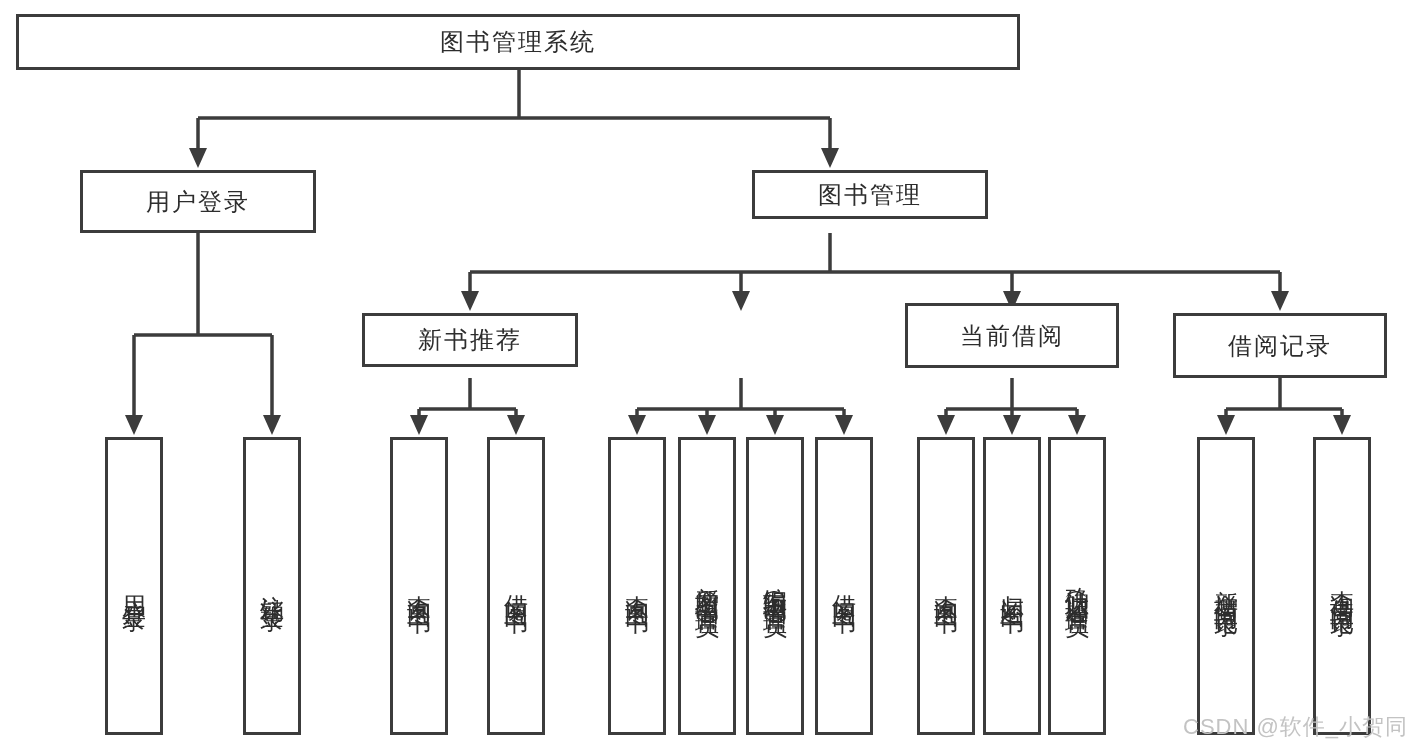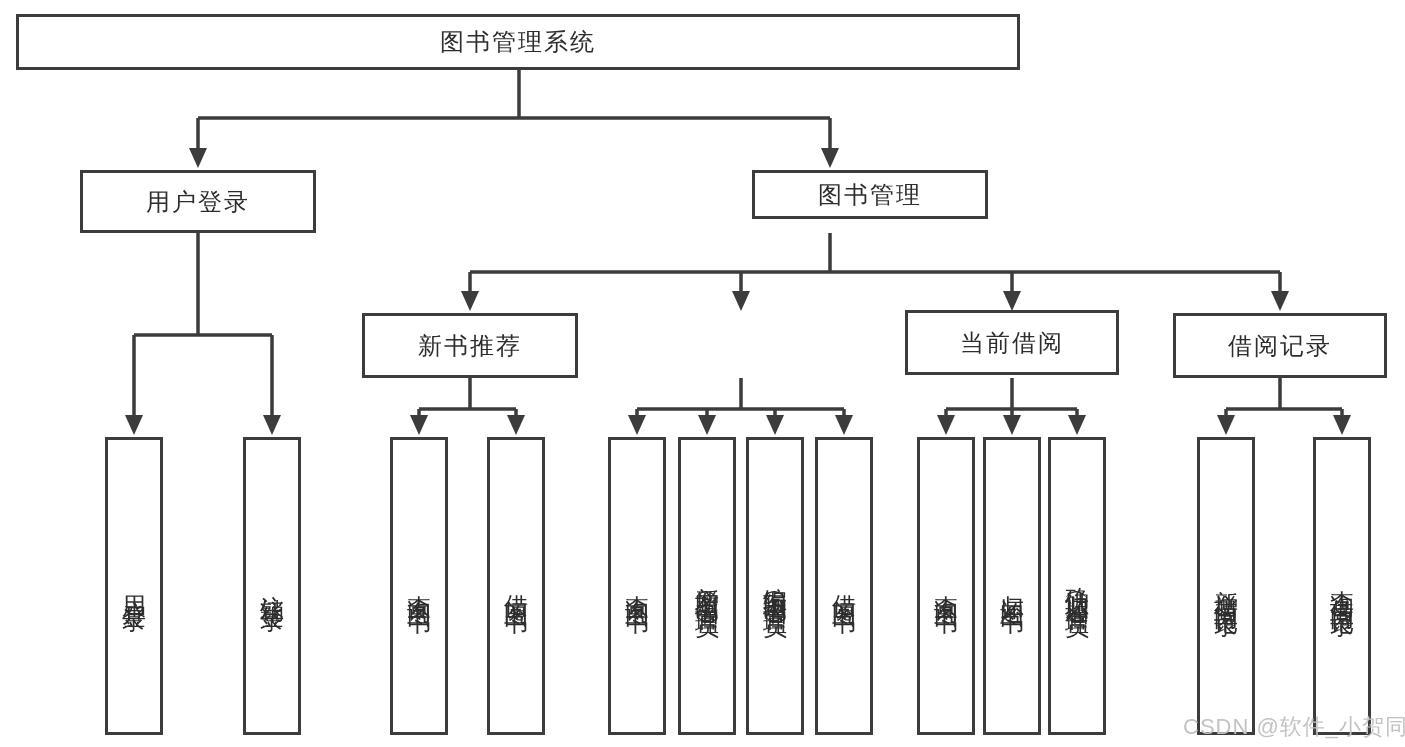--- a/index.html
+++ b/index.html
@@ -89,22 +89,22 @@
       M937 415 L955 415 L946 435 Z  M1003 415 L1021 415 L1012 435 Z
       M1068 415 L1086 415 L1077 435 Z  M1217 415 L1235 415 L1226 435 Z
       M1333 415 L1351 415 L1342 435 Z"></path>
   </svg>
 
   <div class="node" style="left:16px; top:14px; width:1004px; height:56px;">图书管理系统</div>
 
   <div class="node" style="left:80px; top:170px; width:236px; height:63px;">用户登录</div>
   <div class="node" style="left:752px; top:170px; width:236px; height:49px;">图书管理</div>
 
-  <div class="node" style="left:362px; top:313px; width:216px; height:65px;">新书推荐</div>
-  <div class="node" style="left:905px; top:310px; width:214px; height:65px;">当前借阅</div>
+  <div class="node" style="left:362px; top:313px; width:216px; height:54px;">新书推荐</div>
+  <div class="node" style="left:905px; top:303px; width:214px; height:65px;">当前借阅</div>
   <div class="node" style="left:1173px; top:313px; width:214px; height:65px;text-align:center;">借阅记录</div>
 
   <div class="leaf" style="left:105px;">用户登录</div>
   <div class="leaf" style="left:243px;">注销登录</div>
 
   <div class="leaf" style="left:390px;">查询图书</div>
   <div class="leaf" style="left:487px;">借阅图书</div>
 
   <div class="leaf" style="left:608px;">查询图书</div>
   <div class="leaf" style="left:678px; letter-spacing:4px;">新增图书（管理员）</div>

